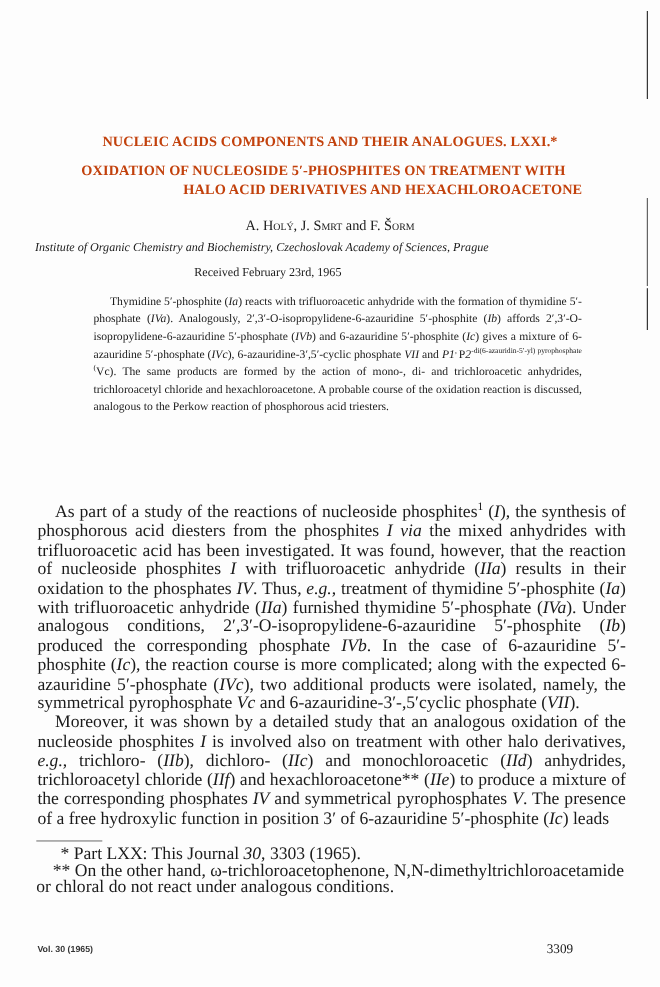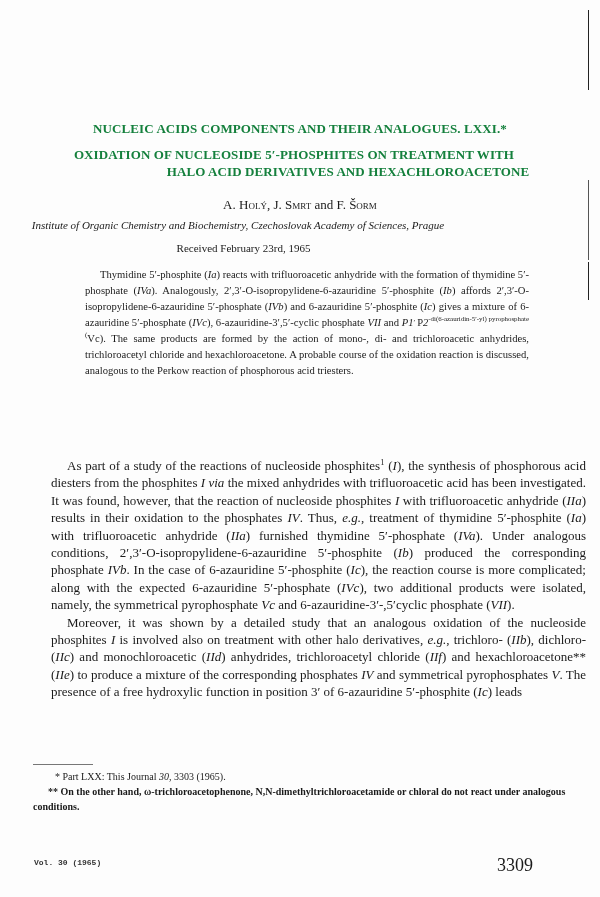--- a/index.html
+++ b/index.html
@@ -4,44 +4,44 @@
 <style>
   html, body { margin:0; padding:0; }
   body {
     width:600px; height:897px; background:#ffffff; position:relative; overflow:hidden;
     font-family:"Liberation Serif","DejaVu Serif",serif; color:#1a1a1a;
   }
   .page { position:absolute; left:0; top:0; width:600px; height:897px; background:#fdfdfd; }
   .edge { position:absolute; left:588px; width:1px; background:#222; }
   .title1, .title2, .title3 {
     position:absolute; left:0; width:600px; text-align:center;
-    font-weight:bold; font-size:13px; letter-spacing:0.1px; color:#15803d;
+    font-weight:bold; font-size:13px; letter-spacing:0.1px; color:#c2410c;
   }
   .title1 { top:121px; }
   .title2 { top:147px; left:-6px; }
   .title3 { top:164px;margin-left:48px; }
   .authors { position:absolute; top:197px; left:0; width:600px; text-align:center; font-size:13px; }
   .sc { font-variant:small-caps; }
   .affil { position:absolute; top:219px; left:0; width:476px; text-align:center; font-size:11px; font-style:italic; }
   .received { position:absolute; top:242px; left:0; width:487px; text-align:center; font-size:11px; }
   .abstract {
     position:absolute; top:267px; left:85px; width:444px;
     font-size:10.6px; line-height:16px; text-align:justify; text-indent:15px;
   }
   .body {
-    position:absolute; top:457px; left:51px; width:535px;
-    font-size:13px; line-height:17.4px; text-align:justify;
+    position:absolute; top:457px; left:34px; width:535px;
+    font-size:16px; line-height:17.4px; text-align:justify;
   }
   .body p { margin:0; text-indent:16px; }
   .rule { position:absolute; top:764px; left:33px; width:60px; height:1px; background:#777; }
-  .footnotes { position:absolute; top:769px; left:33px; width:535px; font-size:10px; line-height:15px; }
+  .footnotes { position:absolute; top:769px; left:33px; width:535px; font-size:16px; line-height:15px; }
   .footnotes p { margin:0; text-indent:22px; }
-  .footnotes p.fn2 { text-indent:15px;font-weight:bold; }
-  .footer-left { position:absolute; top:858px; left:34px; font-family:Liberation Mono, monospace; font-size:8px; font-weight:bold; color:#333; }
-  .footer-right { position:absolute; top:855px; left:497px; font-size:18px; }
+  .footnotes p.fn2 { text-indent:15px; }
+  .footer-left { position:absolute; top:858px; left:34px; font-family:Liberation Sans, sans-serif; font-size:8px; font-weight:bold; color:#333; }
+  .footer-right { position:absolute; top:855px; left:497px; font-size:12px; }
   i { }
   sup { font-size:0.65em; vertical-align:super; line-height:0; }
 </style>
 </head>
 <body>
 
 <div class="page">
   <div class="edge" style="top:10px;height:80px;"></div>
   <div class="edge" style="top:180px;height:80px;background:#555;"></div>
   <div class="edge" style="top:262px;height:38px;"></div>

